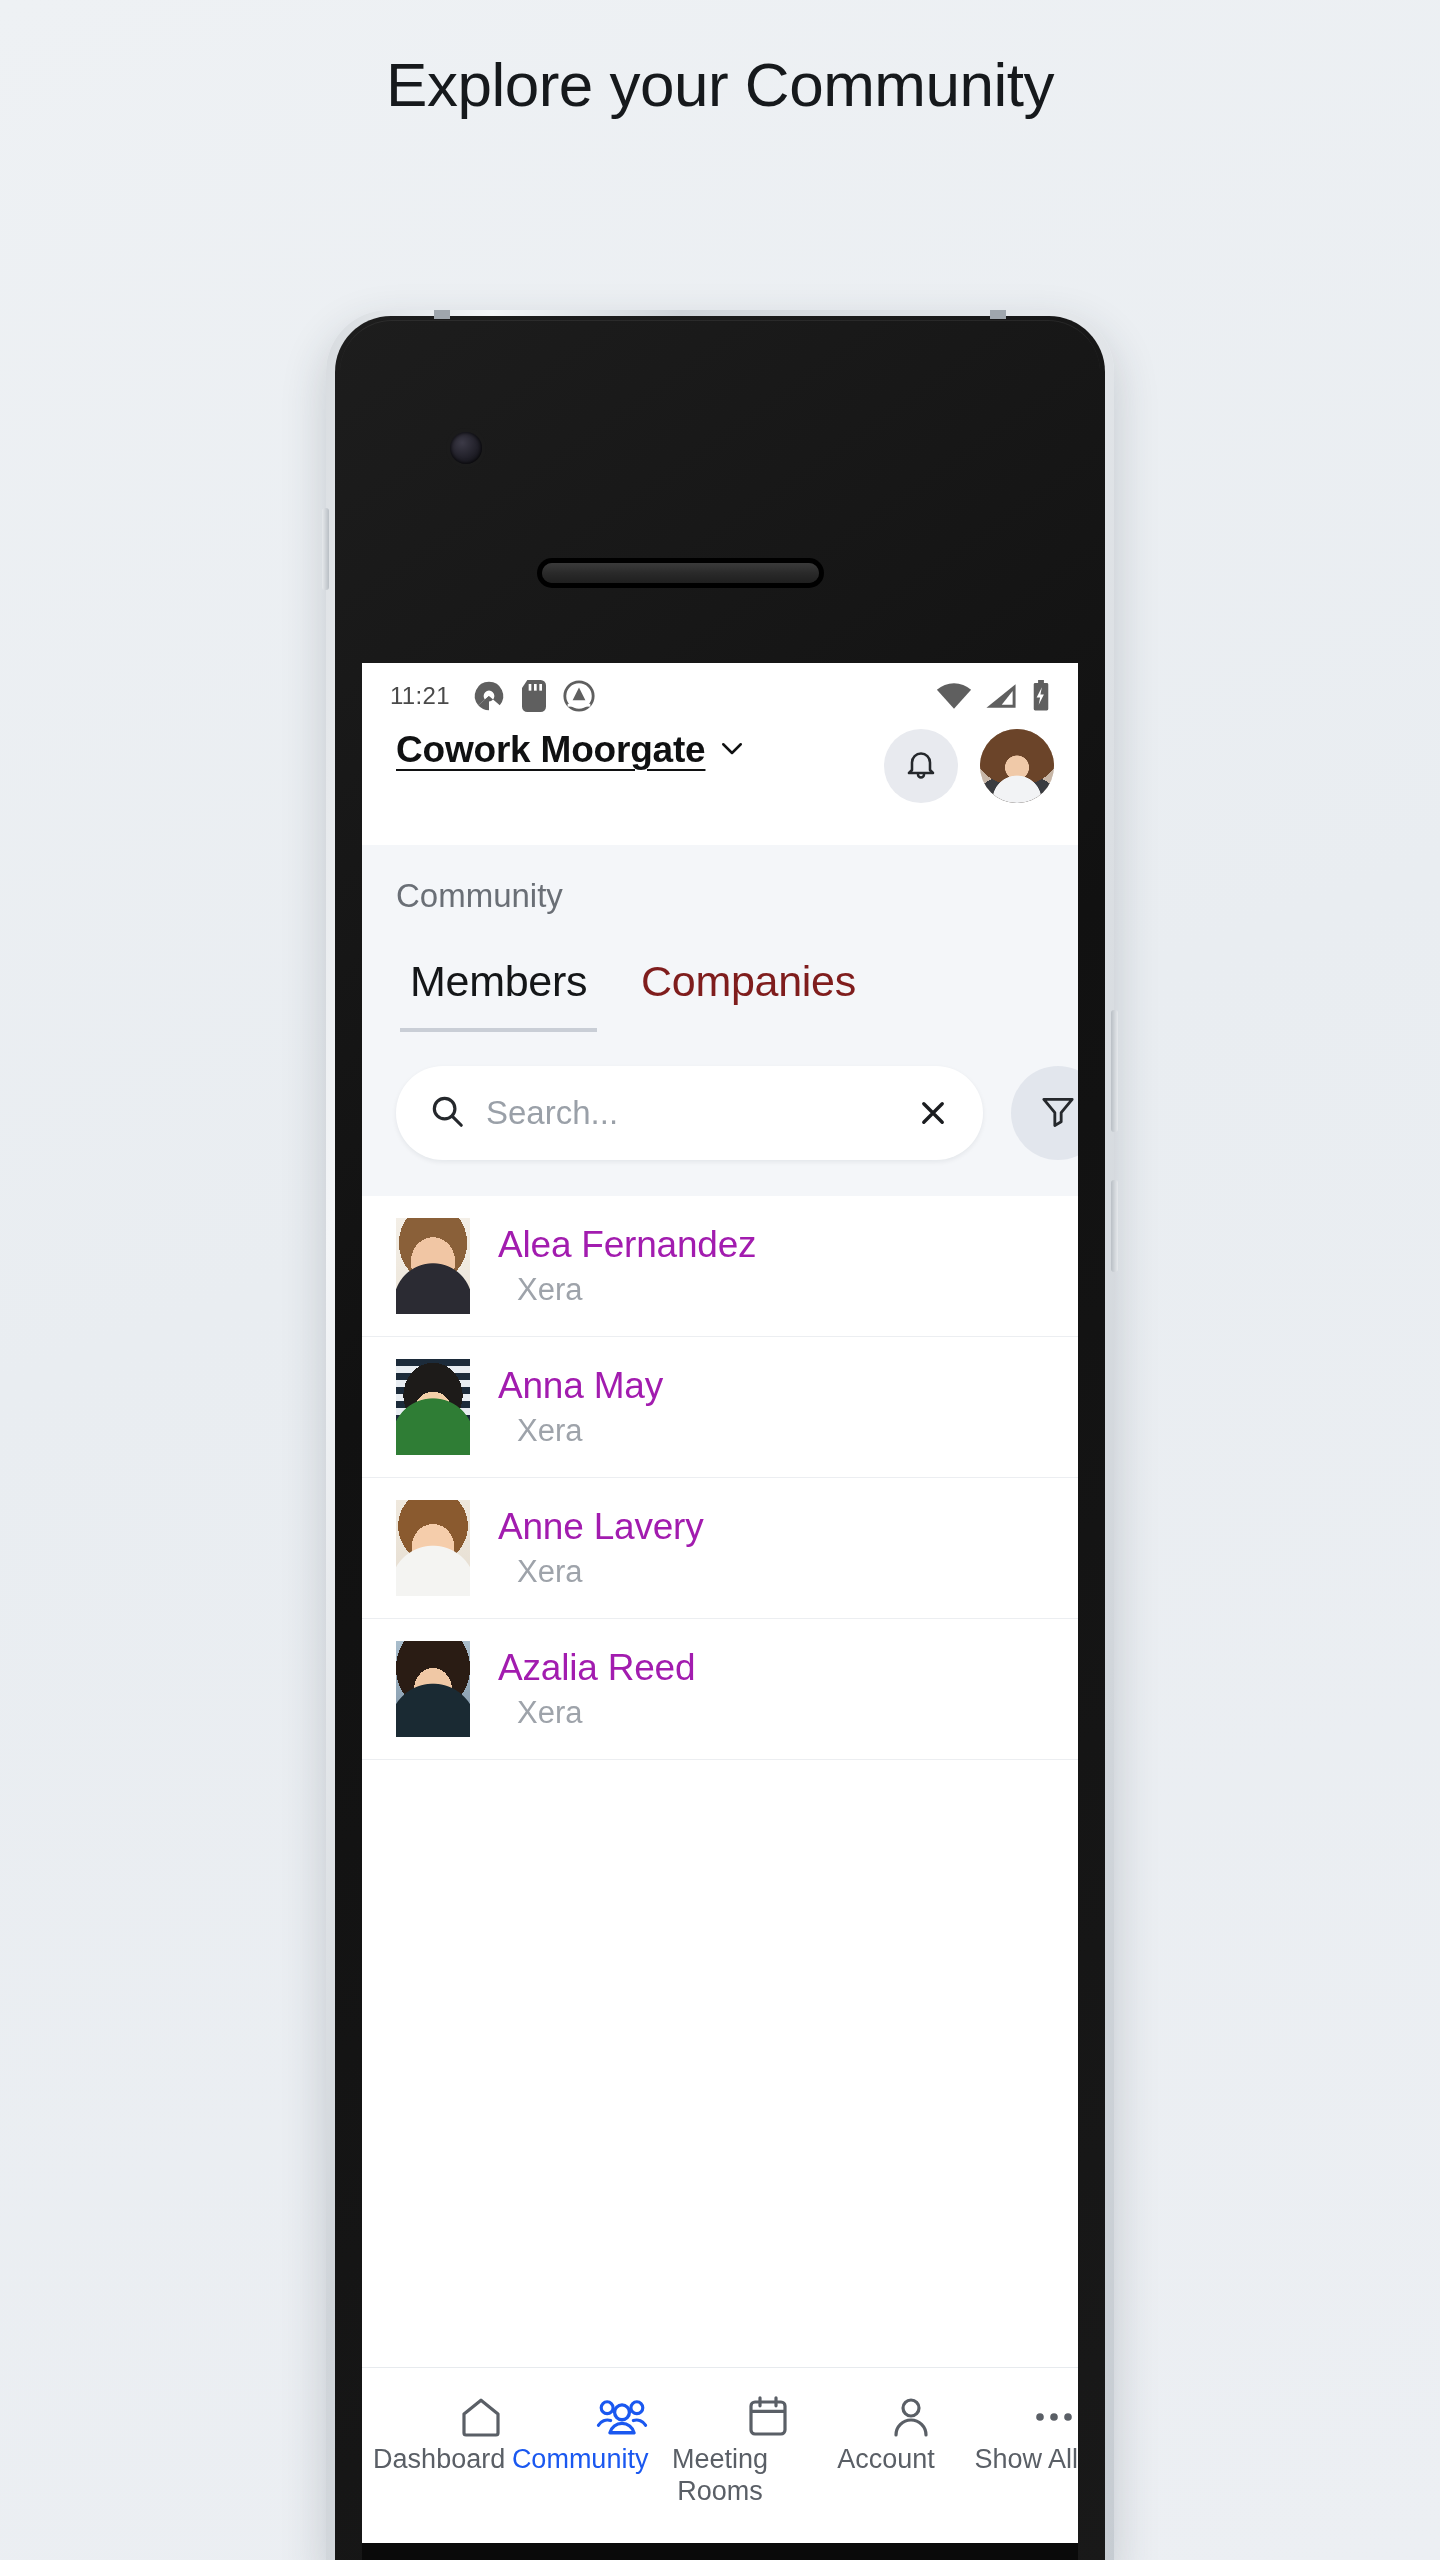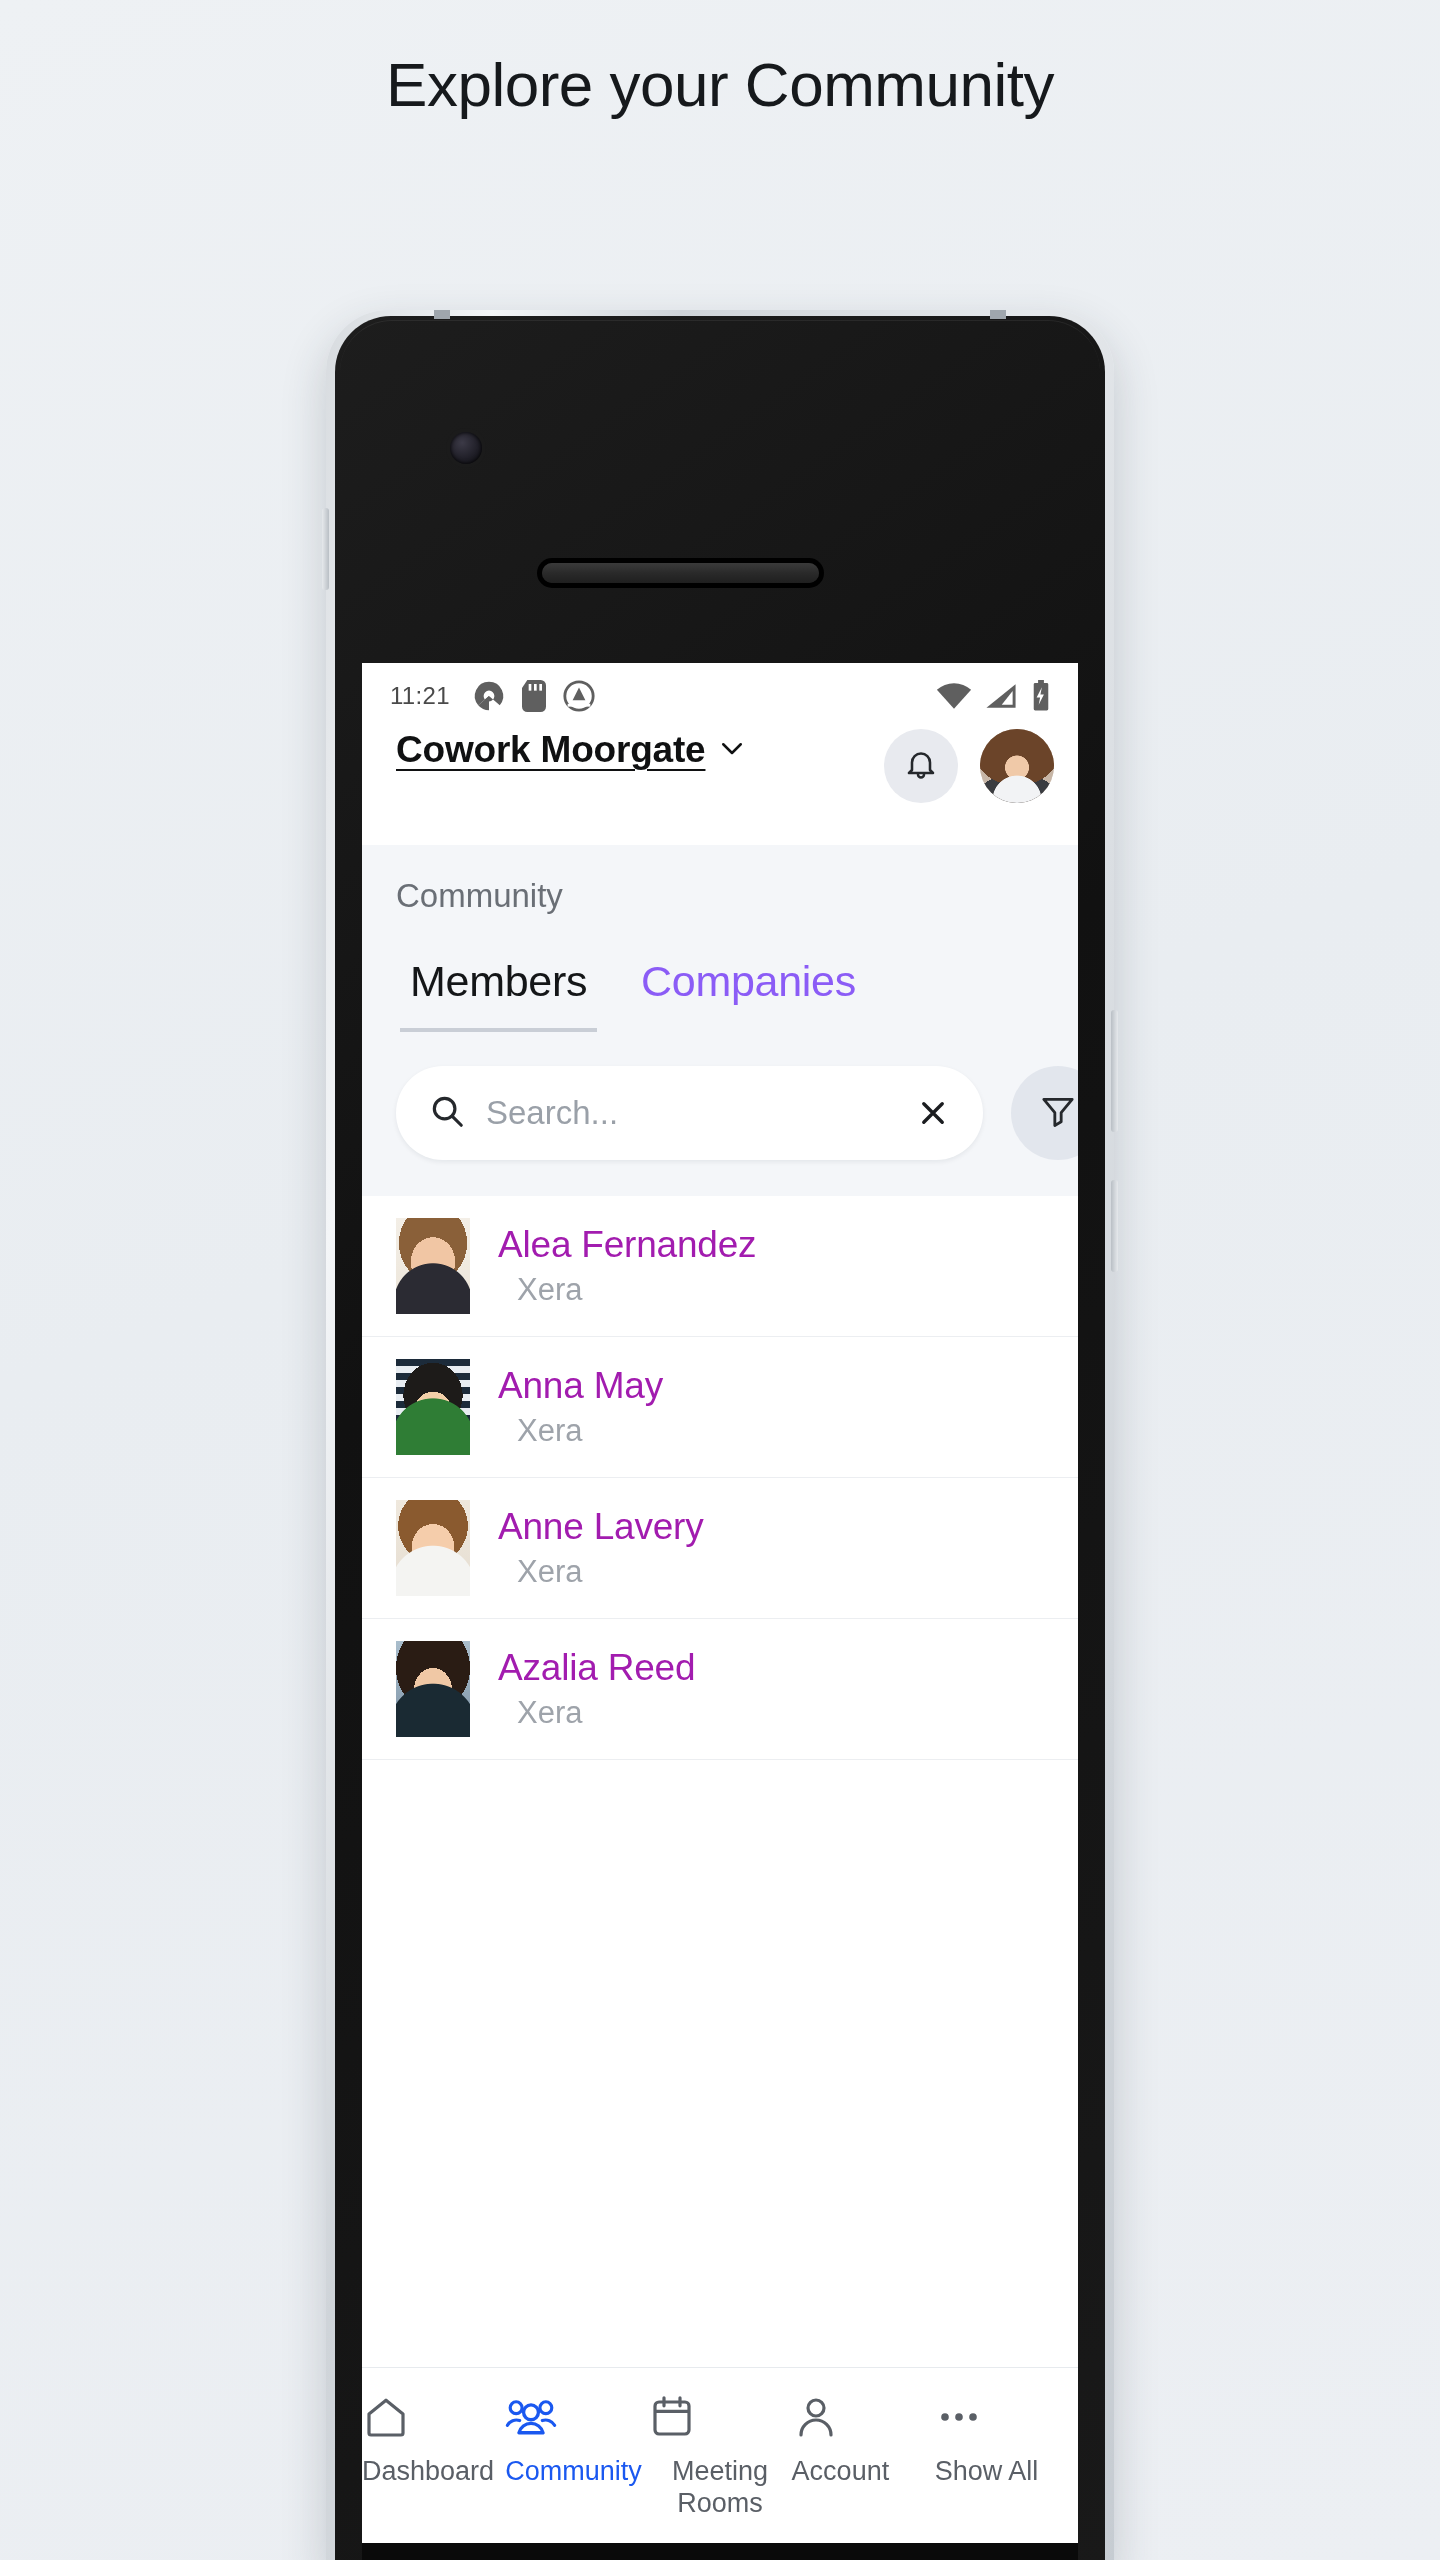--- a/index.html
+++ b/index.html
@@ -232,21 +232,21 @@
   }
 
   .tabs {
     display: flex;
     gap: 34px;
     padding-left: 4px;
   }
   .tab {
     font-size: 43px;
     font-weight: 400;
-    color: #8b5cf6;
+    color: #7f1d1d;
     padding: 0 10px 22px 10px;
     cursor: pointer;
     letter-spacing: -0.3px;
   }
   .tab.active {
     color: #141618;
     border-bottom: 4px solid #c9ced6;
   }
 
   
@@ -362,22 +362,21 @@
     background: #ffffff;
     border-top: 1px solid #e7eaee;
     display: flex;
     align-items: flex-start;
     padding-top: 22px;
   }
   .nav-item {
     flex: 1;
     display: flex;
     flex-direction: column;
-    align-items: flex-start;
-    gap: 12px;
+    align-items: flex-end;
     cursor: pointer;
   }
   .nav-label {
     font-size: 27px;
     color: #5a5f66;
     text-align: center;
     line-height: 1.18;
   }
   .nav-item.active .nav-label { color: #1a58f0; }
   .nav-icon { height: 54px; display: flex; align-items: center; justify-content: center; }

